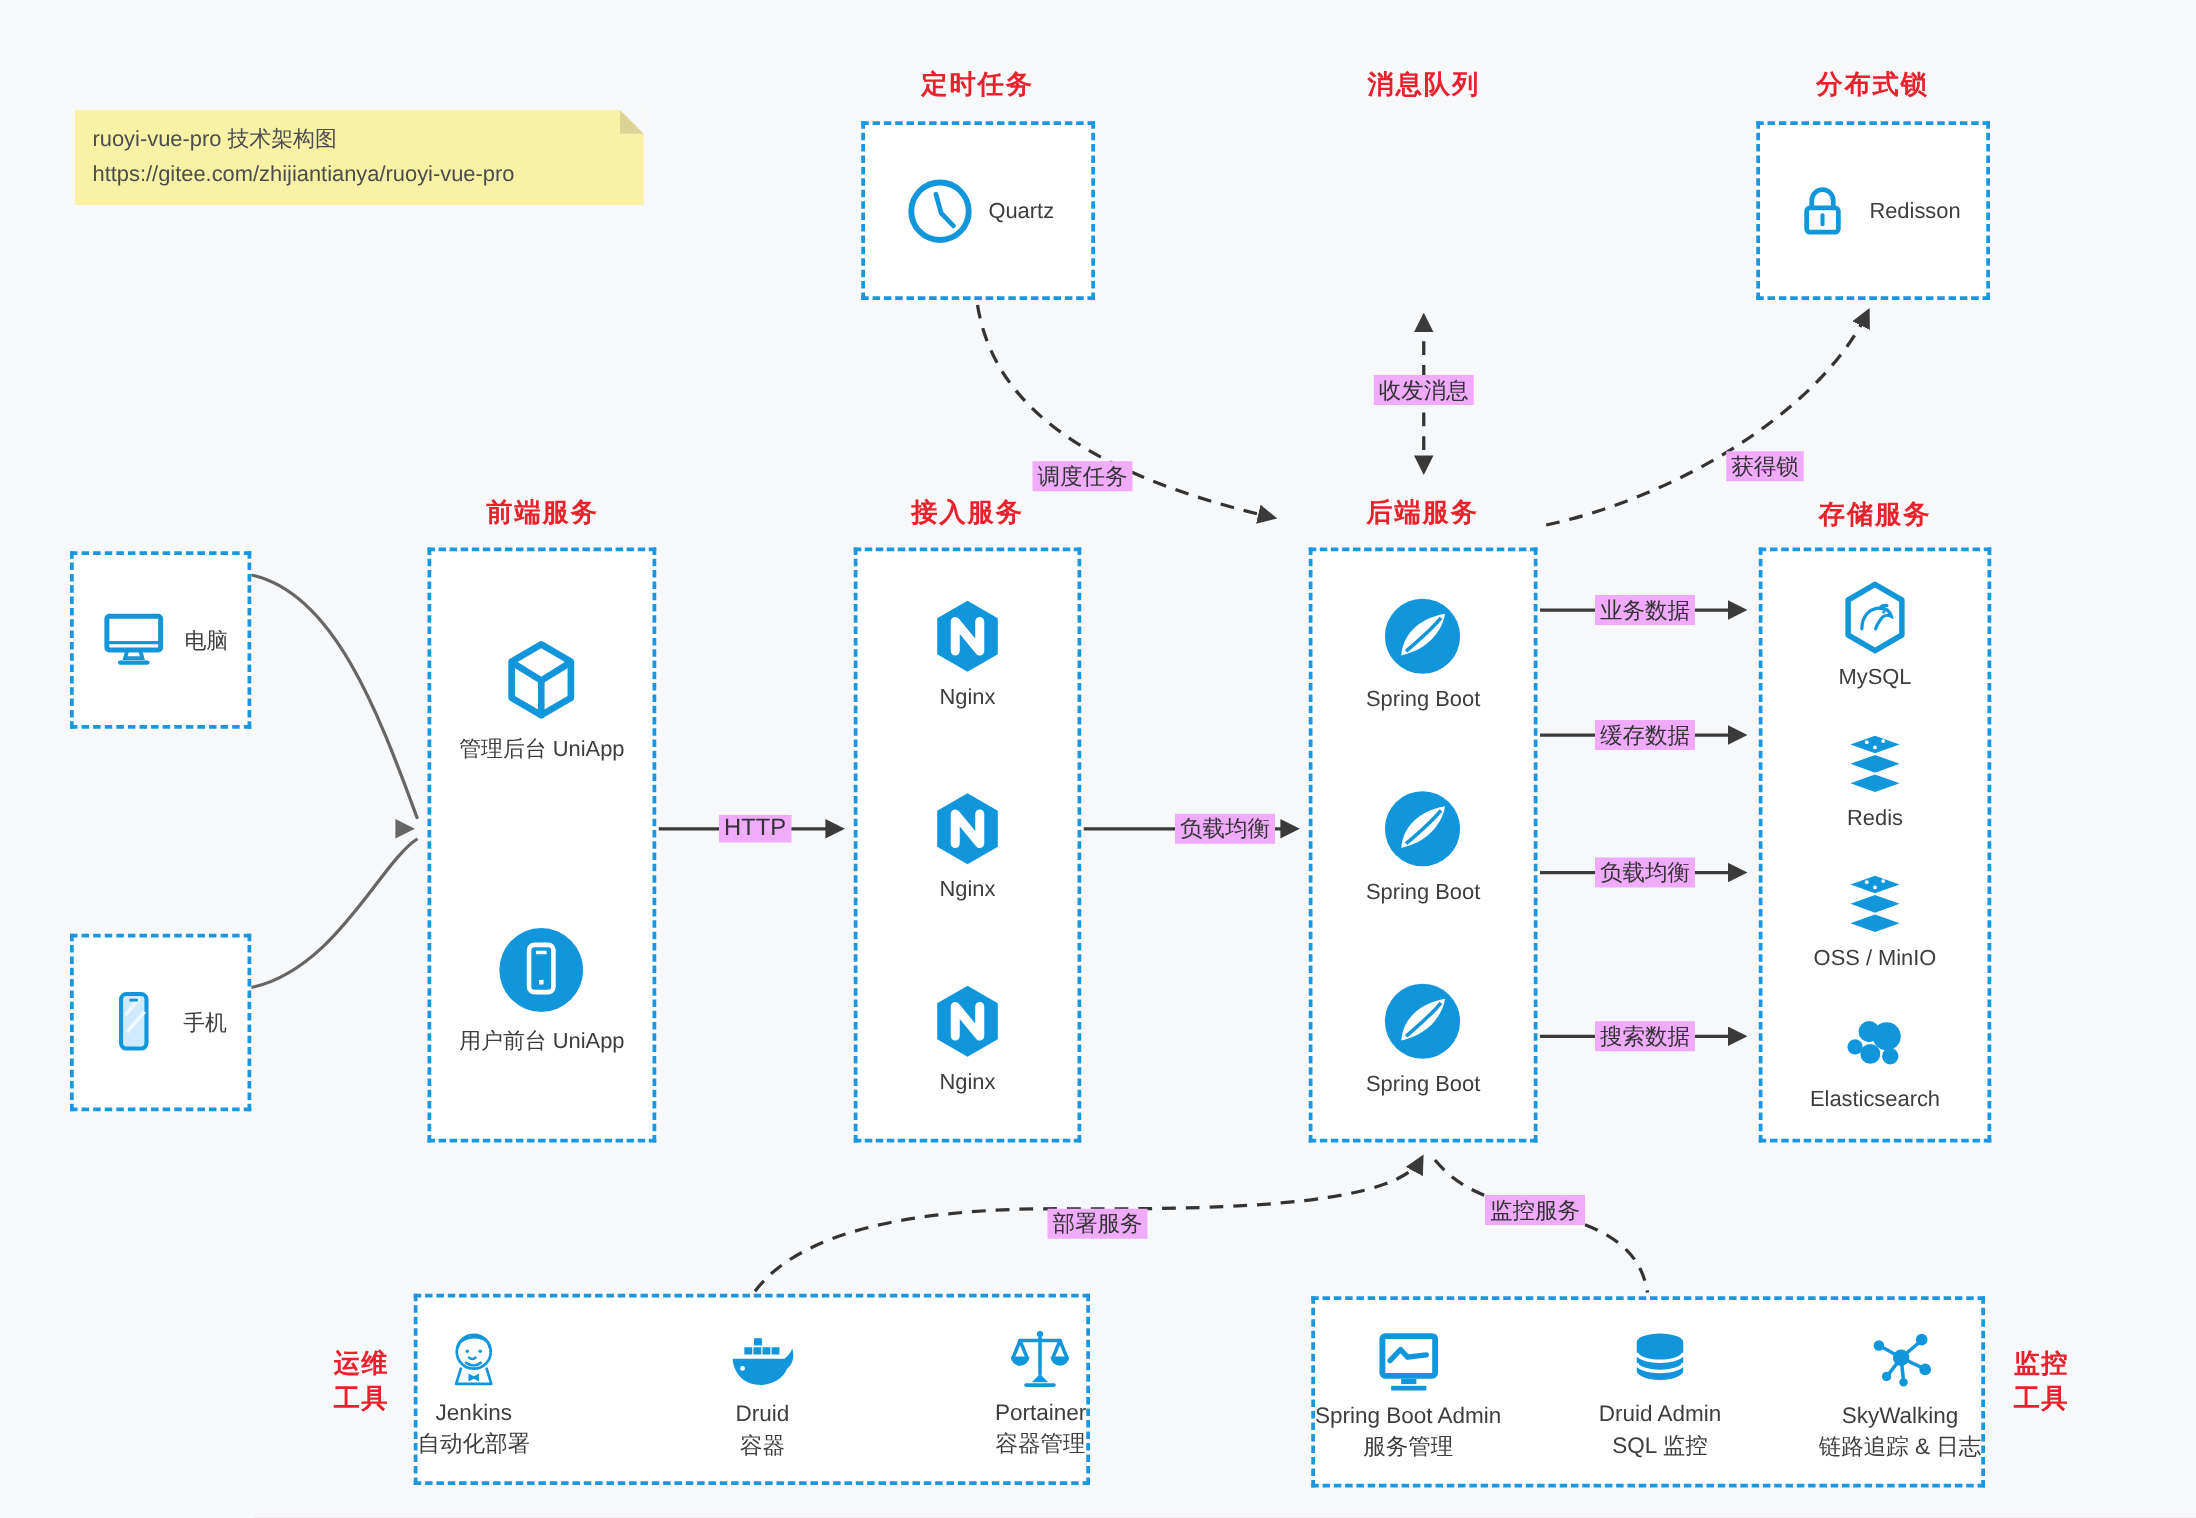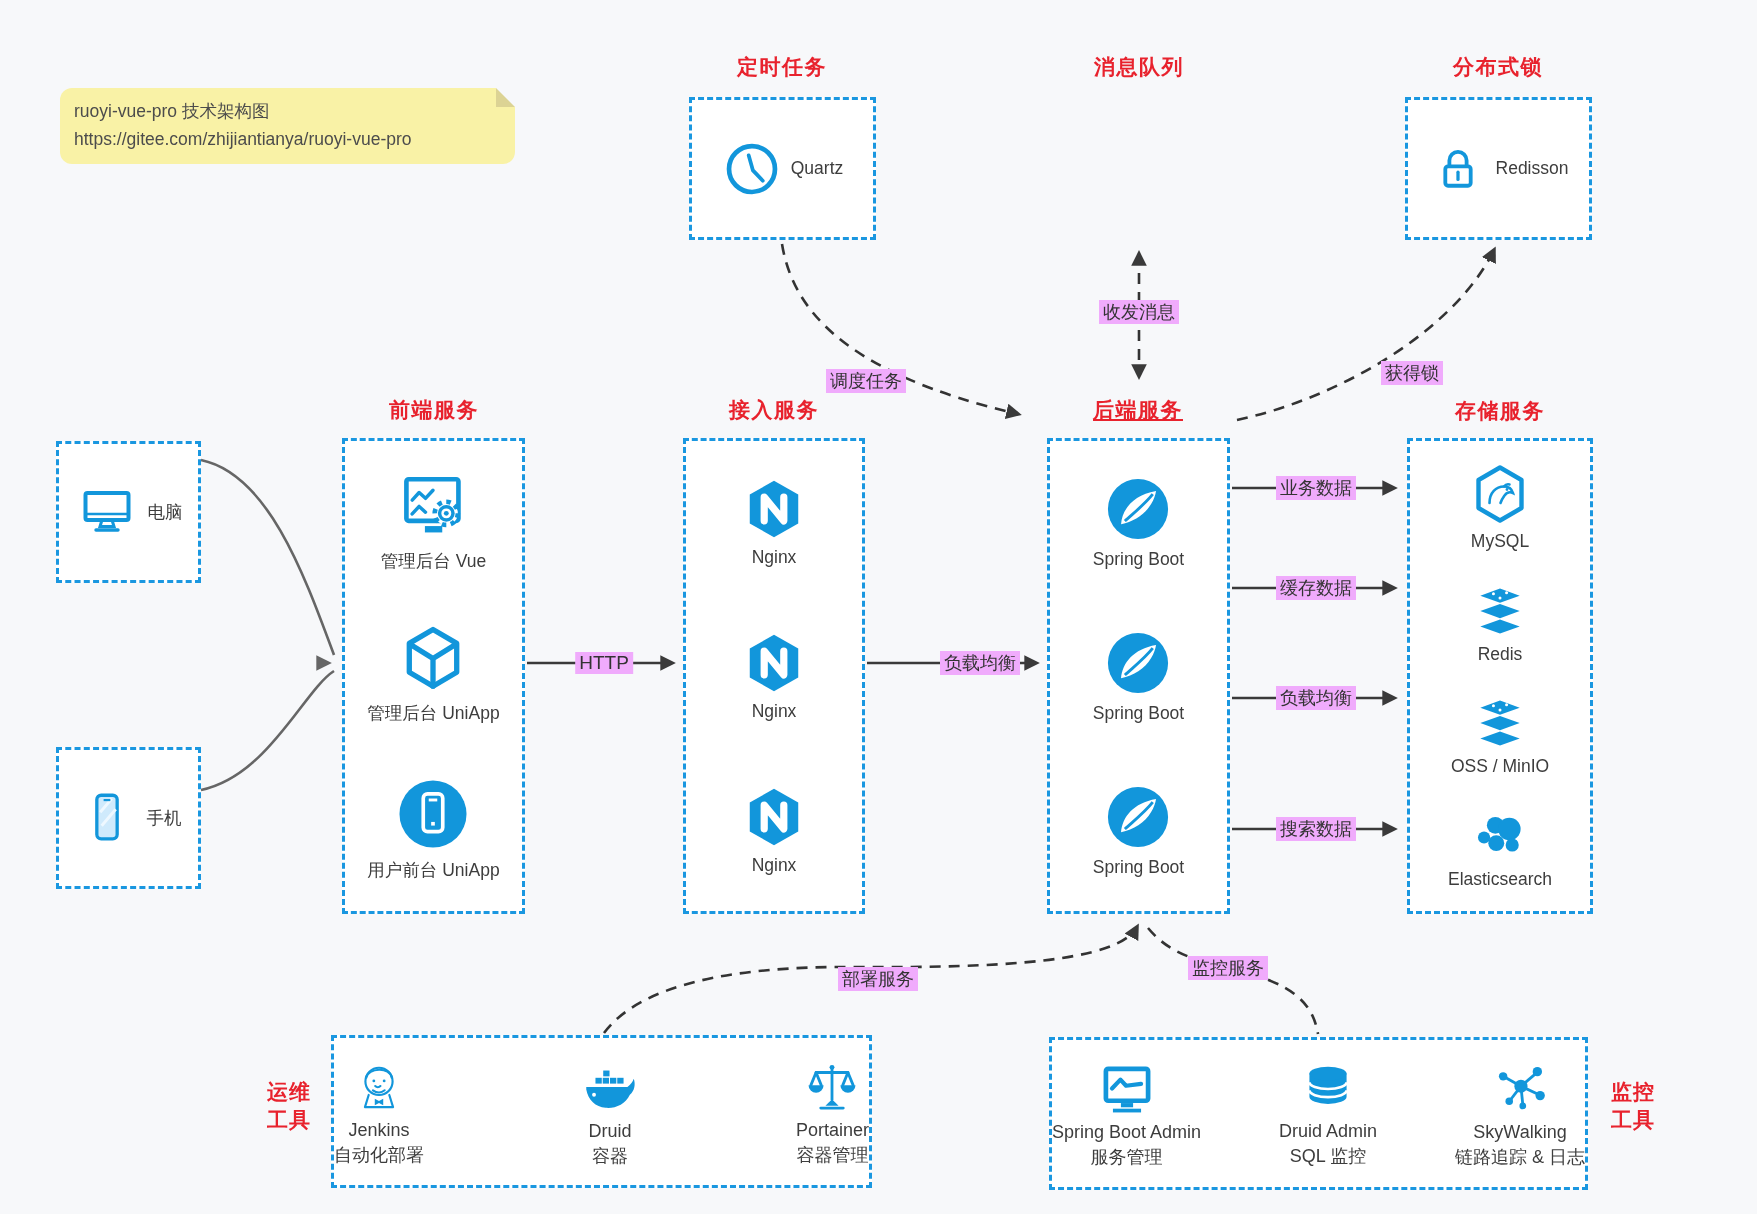--- a/index.html
+++ b/index.html
@@ -18,21 +18,21 @@
   .tool{display:flex;flex-direction:column;align-items:center;gap:2px;}
   .tool .name,.tool .desc{font-size:18px;color:#3d3d3d;white-space:nowrap;text-align:center;line-height:1.25;}
   .gtitle{position:absolute;transform:translate(-50%,-50%);color:#e8222d;font-weight:bold;
           font-size:21px;letter-spacing:1.5px;white-space:nowrap;}
   .sidetitle{position:absolute;transform:translate(-50%,-50%);color:#e8222d;font-weight:bold;
           font-size:21px;letter-spacing:1px;text-align:center;line-height:1.35;}
   .elabel{position:absolute;transform:translate(-50%,-50%);background:#f0abfc;padding:0 4px;
           font-size:18px;color:#333;white-space:nowrap;}
   .elabel.en{font-size:19px;}
   .note{position:absolute;left:60px;top:88px;width:455px;height:76px;background:#f9f2a6;
-        box-sizing:border-box;padding:9px 14px;font-size:17.5px;line-height:1.6;color:#4c4c4c;border-radius:12px;}
+        box-sizing:border-box;padding:9px 14px;font-size:17.5px;line-height:1.6;color:#4c4c4c;}
   .note::after{content:'';position:absolute;top:0;right:0;width:0;height:0;
         border-top:19px solid #f7f8fa;border-left:19px solid #dcd394;}
   .ic{display:block;}
 </style>
 </head>
 <body>
 
 <div class="canvas">
 
   <svg class="wires">
@@ -66,21 +66,21 @@
   <div class="note">
     <div>ruoyi-vue-pro 技术架构图</div>
     <div>https://gitee.com/zhijiantianya/ruoyi-vue-pro</div>
   </div>
 
   <div class="gtitle" style="left:782px;top:67px;">定时任务</div>
   <div class="gtitle" style="left:1139px;top:67px;">消息队列</div>
   <div class="gtitle" style="left:1498px;top:67px;">分布式锁</div>
   <div class="gtitle" style="left:434px;top:410px;">前端服务</div>
   <div class="gtitle" style="left:774px;top:410px;">接入服务</div>
-  <div class="gtitle" style="left:1138px;top:410px;text-decoration:underline;">后端服务</div>
+  <div class="gtitle" style="left:1138px;top:410px;">后端服务</div>
   <div class="gtitle" style="left:1500px;top:411px;">存储服务</div>
   <div class="sidetitle" style="left:289px;top:1106px;">
     <div>运维</div>
     <div>工具</div>
   </div>
   <div class="sidetitle" style="left:1633px;top:1106px;">
     <div>监控</div>
     <div>工具</div>
   </div>
 
@@ -115,32 +115,20 @@
   <div class="box topbox" style="left:56px;top:747px;width:145px;height:142px;">
     <svg class="ic" viewBox="0 0 64 64" width="62" height="62">
       <rect x="21.5" y="8.5" width="21" height="45" rx="4.5" fill="#cfeafc" stroke="#1296db" stroke-width="3.4"></rect>
       <path d="M25 26 L37 12 M26.5 40 L41 23" stroke="#eef8ff" stroke-width="3" fill="none"></path>
       <line x1="28.5" y1="13.5" x2="35.5" y2="13.5" stroke="#1296db" stroke-width="2.2"></line>
     </svg>
     <div class="lbl">手机</div>
   </div>
 
   <div class="box vbox" style="left:342px;top:438px;width:183px;height:476px;">
-    <div class="item">
-      <svg class="ic" viewBox="0 0 64 64" width="74" height="74">
-        <rect x="9" y="8" width="45" height="36" rx="2" fill="#fff" stroke="#1296db" stroke-width="4"></rect>
-        <path d="M14 26 L20 19.5 L25.5 24.5 L32 17.5" fill="none" stroke="#1296db" stroke-width="3" stroke-linecap="round" stroke-linejoin="round"></path>
-        <path d="M14 38 L20 31.5 L25.5 36.5" fill="none" stroke="#1296db" stroke-width="3" stroke-linecap="round" stroke-linejoin="round"></path>
-        <circle cx="43.5" cy="37.5" r="10" fill="#fff" stroke="#1296db" stroke-width="4" stroke-dasharray="3.9 3.9"></circle>
-        <circle cx="43.5" cy="37.5" r="5.8" fill="#fff" stroke="#1296db" stroke-width="3"></circle>
-        <circle cx="43.5" cy="37.5" r="2.1" fill="#1296db"></circle>
-        <rect x="25" y="48.5" width="15" height="5.5" fill="#1296db"></rect>
-      </svg>
-      <div class="lbl">管理后台 Vue</div>
-    </div>
     <div class="item">
       <svg class="ic" viewBox="0 0 64 64" width="74" height="74">
         <g stroke="#1296db" stroke-width="4.6" stroke-linejoin="round" stroke-linecap="round" fill="none">
           <polygon points="32,6.5 52.5,18.5 52.5,43.5 32,55.5 11.5,43.5 11.5,18.5"></polygon>
           <path d="M32 55.5 V31.5 M32 31.5 L12.5 19.5 M32 31.5 L51.5 19.5"></path>
         </g>
       </svg>
       <div class="lbl">管理后台 UniApp</div>
     </div>
     <div class="item">

